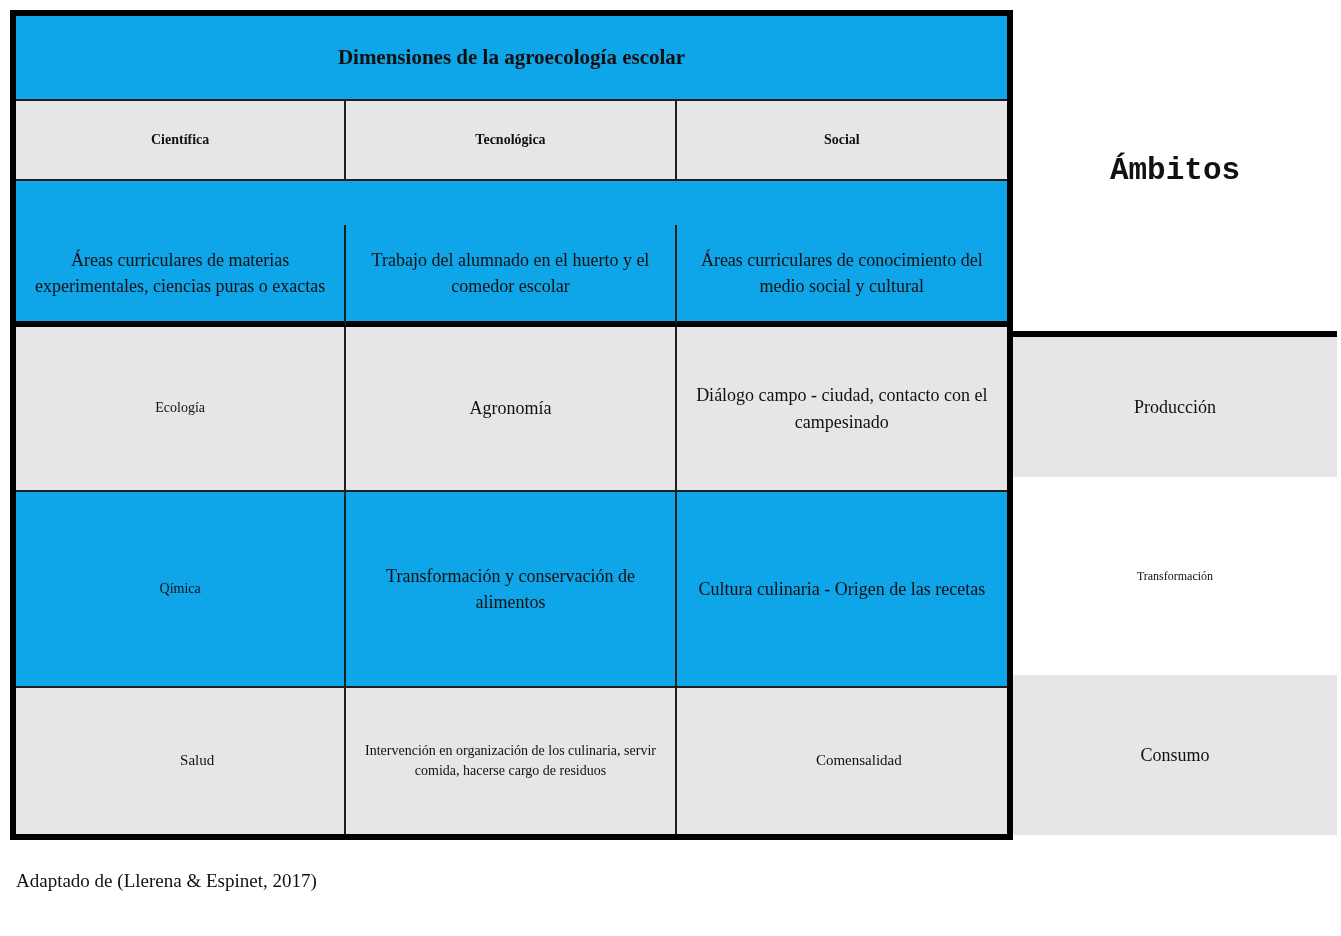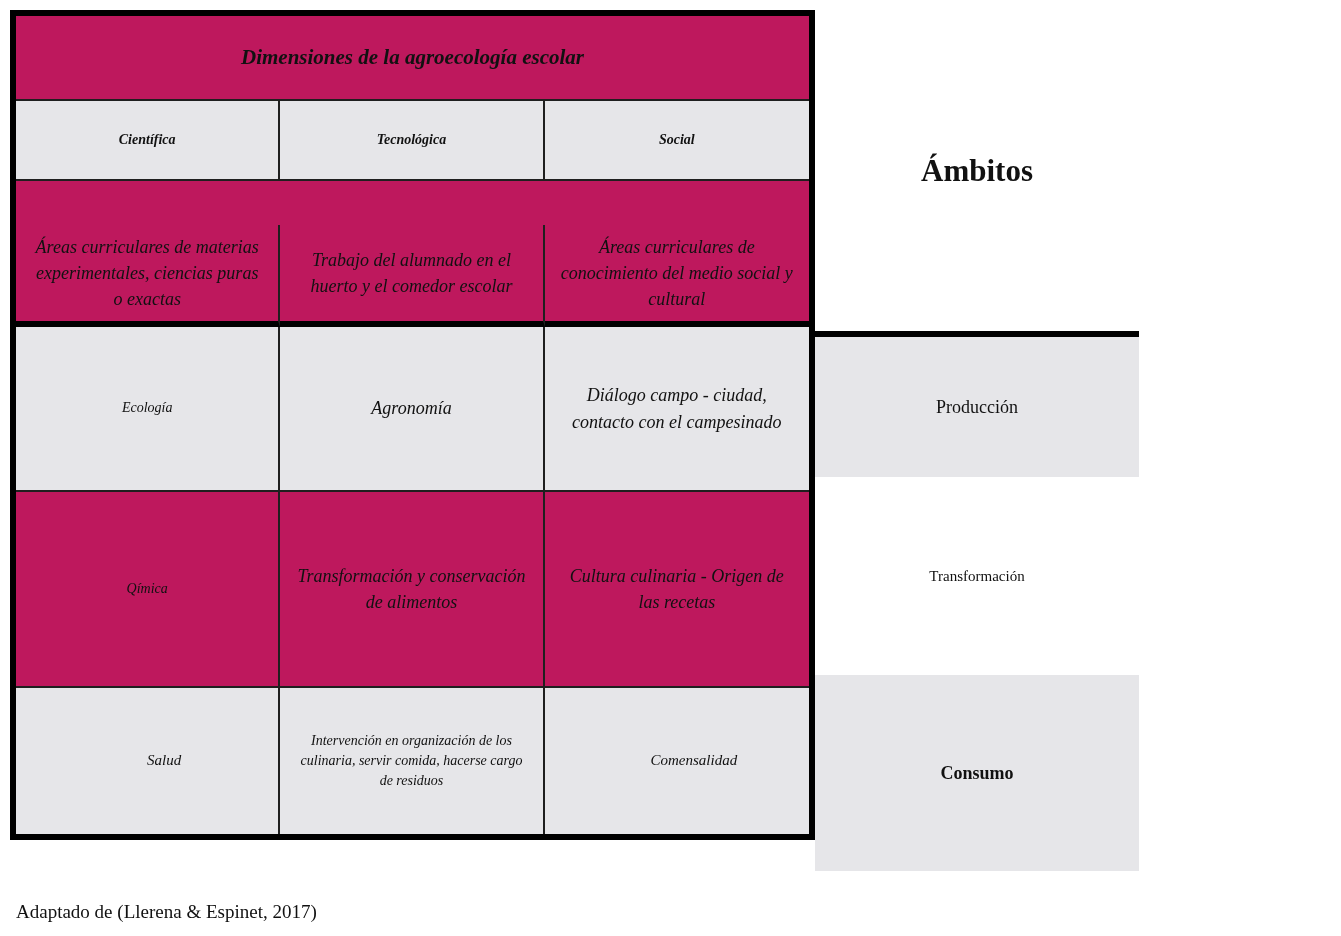--- a/index.html
+++ b/index.html
@@ -15,27 +15,26 @@
     font-family:"Liberation Serif","DejaVu Serif",serif;
     color:var(--ink);
     position:relative;
     overflow:hidden;
   }
   .page{padding:10px 0 0 10px;}
   .layout{display:flex;align-items:flex-start;}
 
   
   .main-table{
-    width:805px;
+    width:1003px;
     display:grid;
     grid-template-columns:1fr 1fr 1fr;
     grid-template-rows:85px 80px 146px 165px 196px 146px;
     border:6px solid var(--thick);
-    background:#be185d;
-    font-style:italic;
+    background:#0ea5e9;
   }
   .cell{
     display:flex;align-items:center;justify-content:center;
     text-align:center;
     padding:6px 14px;
     border-right:2px solid var(--thin);
     border-bottom:2px solid var(--thin);
     line-height:1.45;
     font-size:18px;
   }
@@ -58,29 +57,30 @@
     width:324px;
     display:flex;
     flex-direction:column;
   }
   .ambitos-header{
     height:321px;
     display:flex;align-items:center;justify-content:center;
     font-weight:bold;
     font-size:31px;
     background:#ffffff;
+    font-family:Liberation Mono, monospace;
   }
   .ambito-box{
     display:flex;align-items:center;justify-content:center;
     text-align:center;
     font-size:18px;
   }
   .ambito-produccion{height:146px;border-top:6px solid var(--thick);background:var(--shade);}
-  .ambito-transformacion{height:198px;background:#ffffff;font-size:15px;}
-  .ambito-consumo{height:196px;background:var(--shade);font-weight:bold;}
+  .ambito-transformacion{height:198px;background:#ffffff;font-size:12px;}
+  .ambito-consumo{height:160px;background:var(--shade);}
 
   
   .caption{
     margin:30px 0 0 6px;
     font-size:19px;
   }
 </style>
 </head>
 <body>
 

